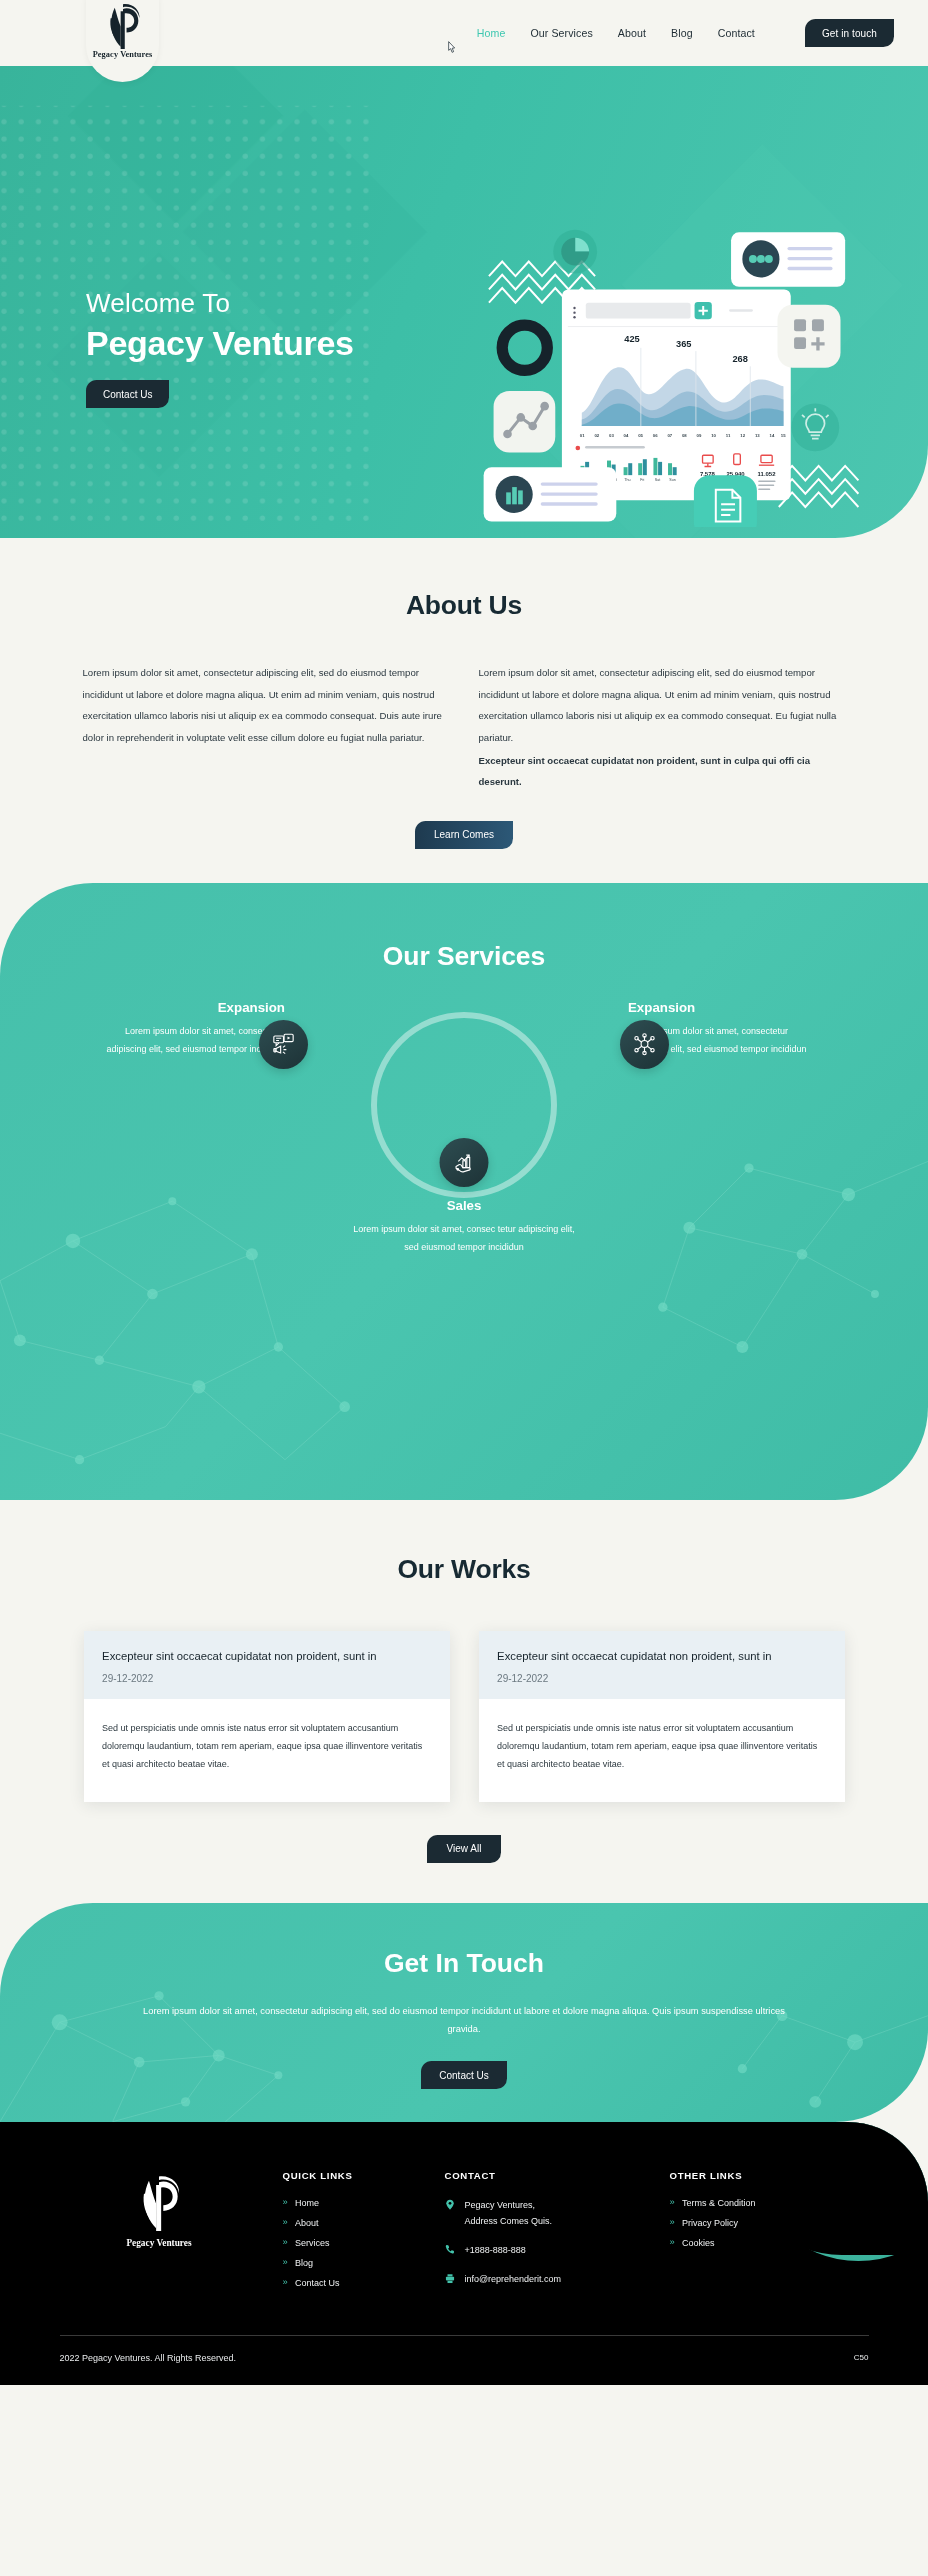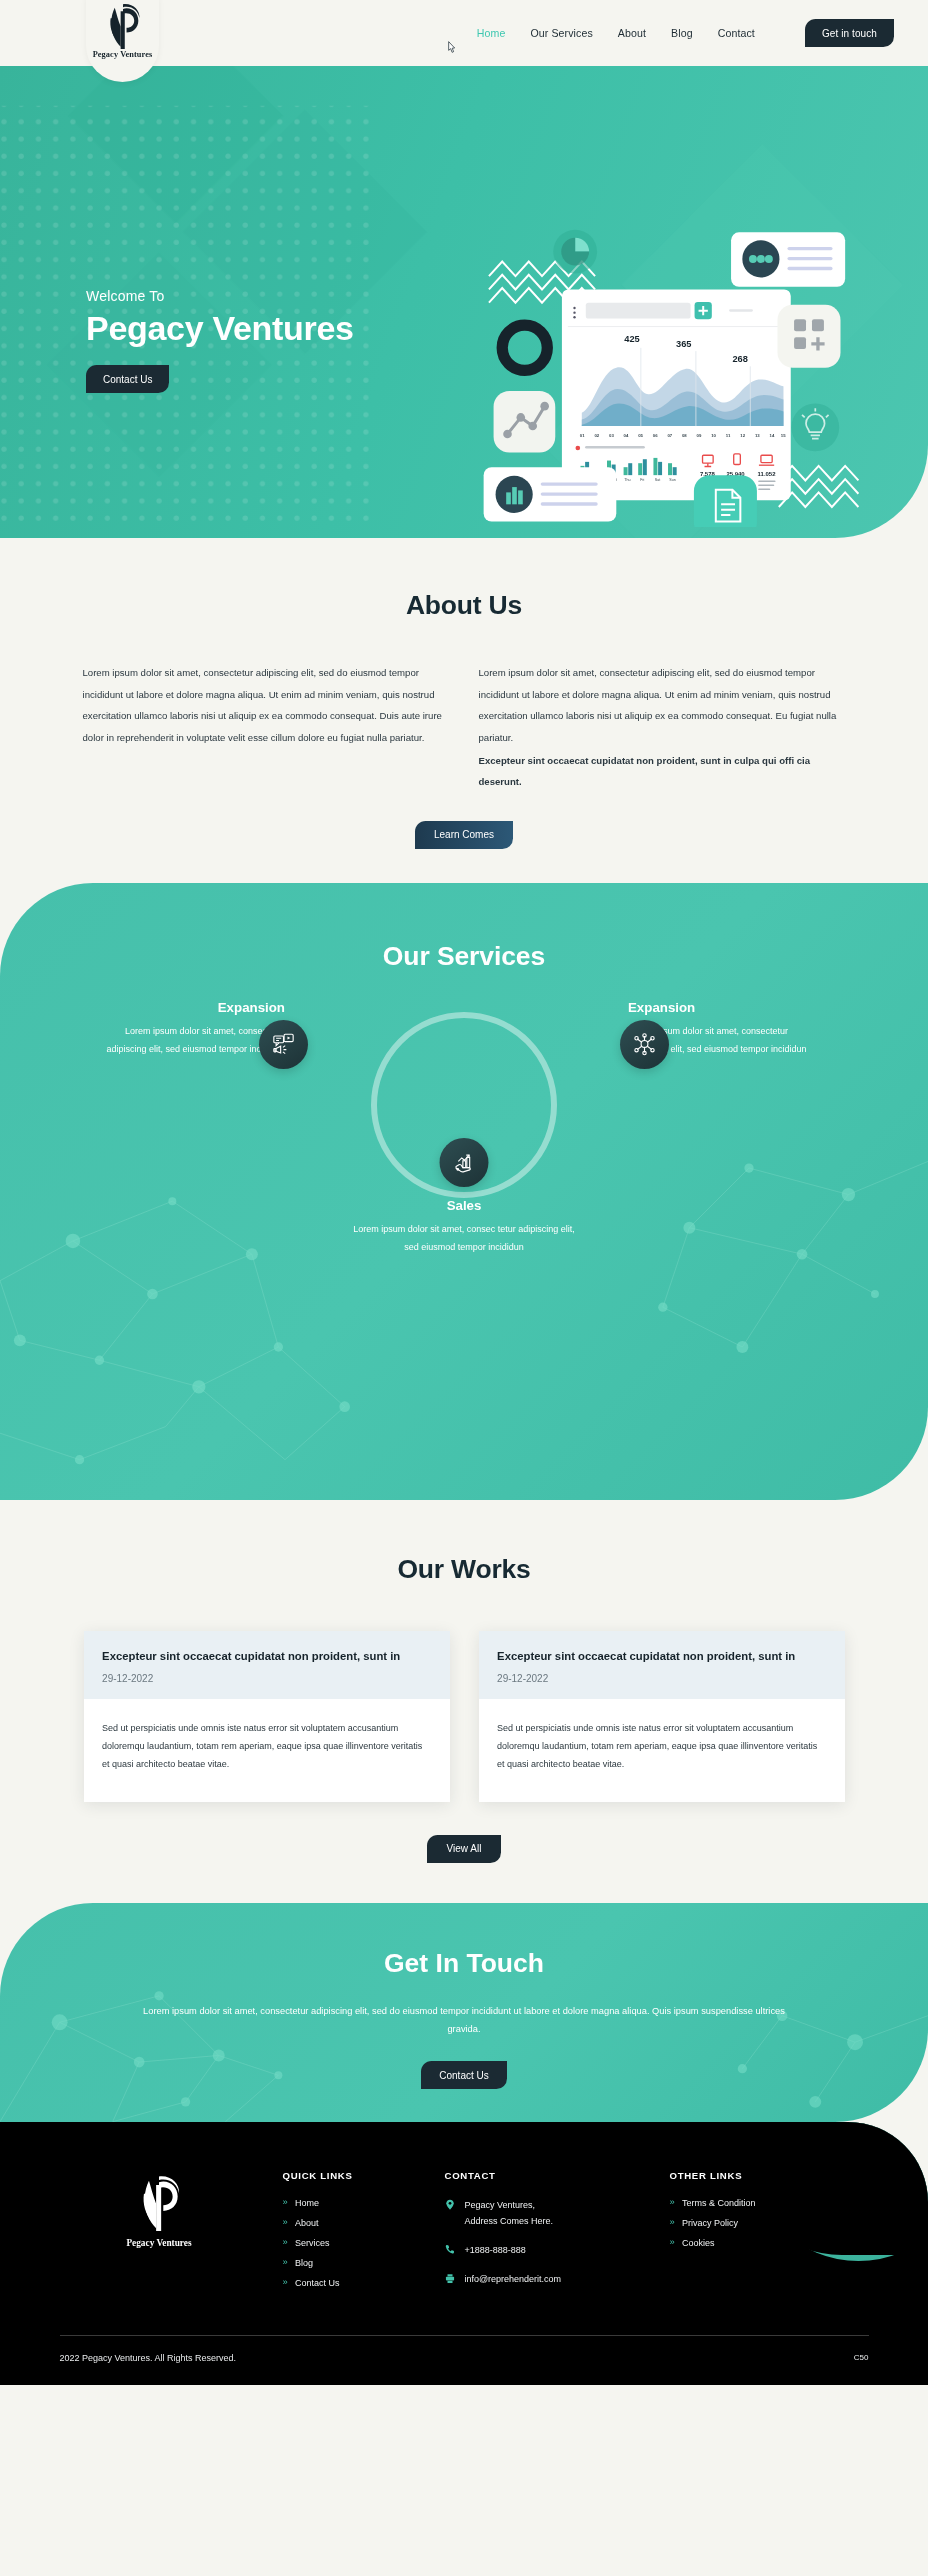--- a/index.html
+++ b/index.html
@@ -53,21 +53,21 @@
   
   .hero {
     position:relative; height:472px; overflow:hidden;
     background:linear-gradient(110deg,#38b49b 0%,#3dbfa7 45%,#4cc6b0 100%);
     border-bottom-right-radius:93px;
   }
   .hero-pattern { position:absolute; inset:0; }
   .hero-inner { position:relative; z-index:5; height:100%; }
   .hero-copy { position:absolute; left:86px; top:222px; }
   .hero-welcome {
-    color:#fff; font-size:14px; font-weight:400; letter-spacing:0.2px;
+    color:#fff; font-size:26px; font-weight:400; letter-spacing:0.2px;
   }
   .hero-title {
     color:#fff; font-size:34px; font-weight:bold; margin-top:5.3px;
     letter-spacing:-0.3px;
   }
   .btn-hero {
     margin-top:17px; background:#1b2a33; color:#fff;
     font-size:10px; padding:8.6px 17px; border:none; cursor:pointer;
     border-radius:10.6px 0 10.6px 0;
   }
@@ -131,21 +131,21 @@
   
   .works { background:#f5f5f0; padding:54px 0 0; }
   .works-grid {
     display:flex; gap:29px; width:761px; margin:46px auto 0;
   }
   .work-card {
     flex:1; background:#fff; box-shadow:0 3.3px 14.6px rgba(30,40,50,.10);
   }
   .work-card-head { background:#e9f0f4; padding:17px 18.6px 14.6px; }
   .work-card-head h4 {
-    font-size:11.3px; font-weight:bold; color:#16232b; line-height:1.45;
+    font-size:11.3px; font-weight:normal; color:#16232b; line-height:1.45;
   }
   .work-date { font-size:10px; color:#6b7880; margin-top:8.6px; }
   .work-card-body { padding:20px 18.6px 28px; }
   .work-card-body p { font-size:9px; line-height:2.05; color:#2c383f; }
   .works-btn-wrap { text-align:center; margin-top:33px; padding-bottom:40px; }
   .btn-viewall {
     background:#1b2a33; color:#fff; font-size:10px; padding:8.6px 20px;
     border:none; cursor:pointer; border-radius:10.6px 0 10.6px 0;
   }
 
@@ -633,21 +633,21 @@
         <div class="f-head">CONTACT</div>
         <div class="f-contact-row">
           <span class="f-ico">
             <svg viewBox="0 0 16 18">
                 <path d="M8 1 C4.7 1 2 3.6 2 6.9 C2 11.2 8 17 8 17 S14 11.2 14 6.9 C14 3.6 11.3 1 8 1 Z" fill="#43c2ab"></path>
                 <circle cx="8" cy="6.9" r="2.2" fill="#000"></circle>
               </svg>
           </span>
           <span class="txt">
             <span>Pegacy Ventures,</span><br>
-            <span>Address Comes Here.</span>
+            <span>Address Comes Quis.</span>
           </span>
         </div>
         <div class="f-contact-row">
           <span class="f-ico">
             <svg viewBox="0 0 16 18">
                 <path d="M3.2 1.5 C2 1.5 1 2.6 1.3 3.9 C2.3 9.4 6.4 13.8 11.8 15.2 C13 15.5 14.2 14.6 14.3 13.4 L14.4 11.8 C14.4 11.2 14 10.7 13.4 10.6 L11.2 10.1 C10.7 10 10.2 10.2 10 10.7 L9.5 11.7 C7.5 10.7 5.9 9 5 7 L6 6.4 C6.4 6.1 6.6 5.6 6.5 5.2 L5.9 3 C5.8 2.4 5.3 2 4.7 2 Z" fill="#43c2ab"></path>
               </svg>
           </span>
           <span class="txt">+1888-888-888</span>
         </div>

